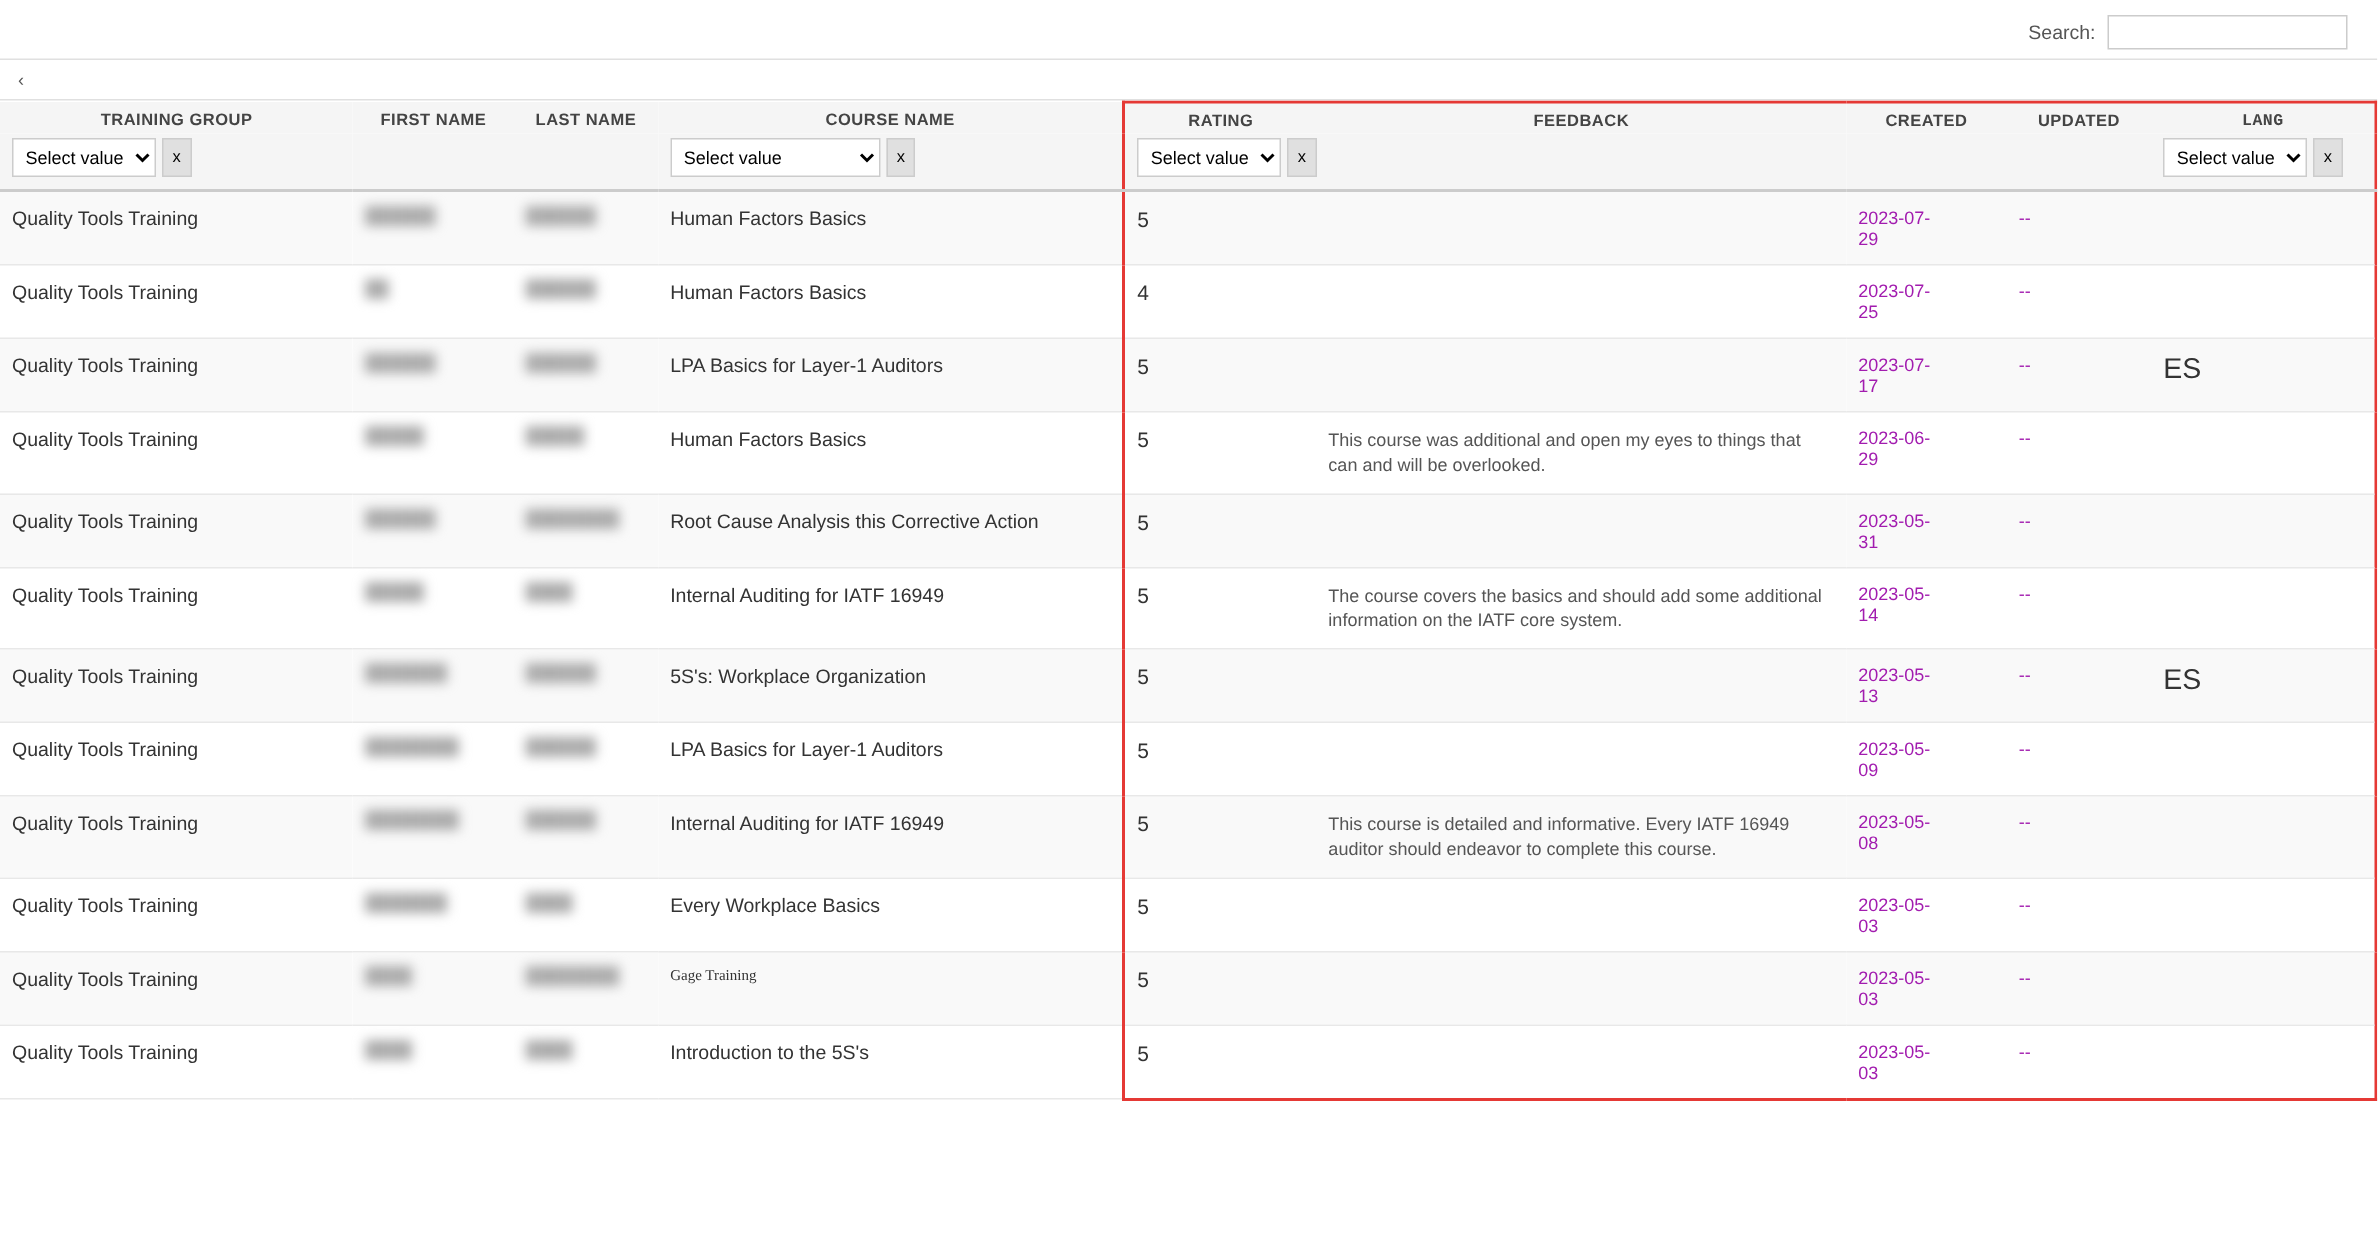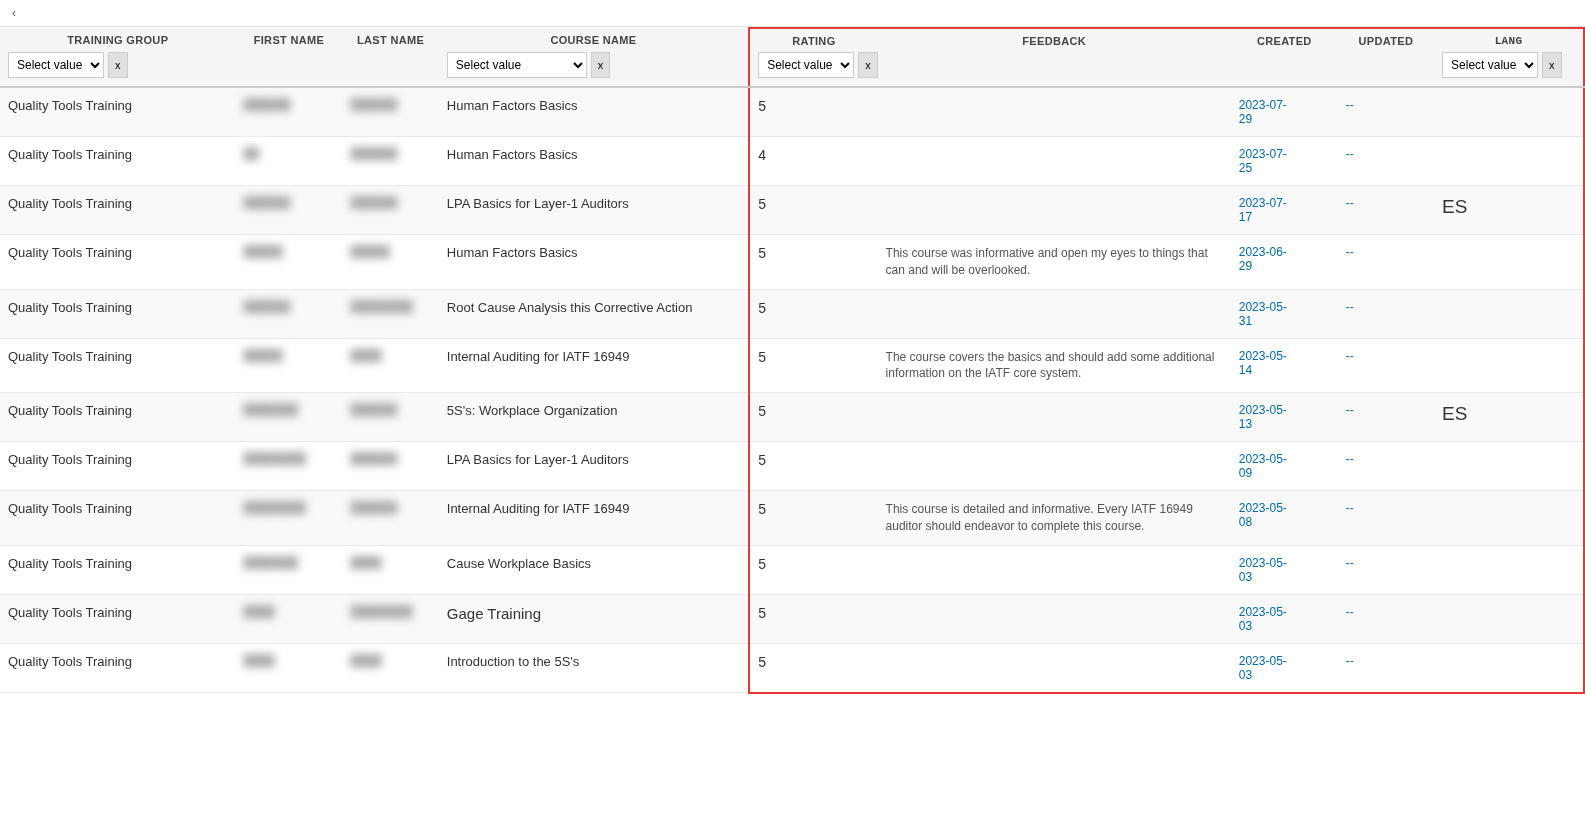--- a/index.html
+++ b/index.html
@@ -142,21 +142,21 @@
       font-weight: normal;
       color: #333;
     }
     .feedback-cell {
       font-size: 12px;
       color: #555;
       line-height: 1.4;
     }
     .created-cell, .updated-cell {
       font-size: 12px;
-      color: #0369a1;
+      color: #a21caf;
     }
     .lang-cell {
       font-size: 19px;
       color: #333;
     }
     
     .header-label-row th {
       background: #f5f5f5;
       padding: 6px 8px 2px 8px;
       font-size: 11px;
@@ -170,20 +170,24 @@
       background: #f5f5f5;
       padding: 3px 8px 8px 8px;
       vertical-align: middle;
     }
   </style>
 </head>
 <body>
 
 <div class="page-wrapper">
 
+  <div class="top-bar">
+    <span class="search-label">Search:</span>
+    <input class="search-input" type="text" value="" style="">
+  </div>
 
   <div class="collapse-row">
     <span>‹</span>
   </div>
 
   <div class="table-container" id="tableContainer">
     <table>
       <colgroup>
         <col class="col-training-group">
         <col class="col-first-name">
@@ -300,21 +304,21 @@
     <td class="created-cell">2023-07-<br>17</td>
     <td class="updated-cell">--</td>
     <td class="lang-cell" style="border-right: 2px solid #e53935;">ES</td>
   </tr>
           <tr>
     <td style="font-size:13px;">Quality Tools Training</td>
     <td class="blurred" style="font-size:11px; color:#aaa;">█████</td>
     <td class="blurred" style="font-size:11px; color:#aaa;">█████</td>
     <td style="font-size:13px;">Human Factors Basics</td>
     <td class="rating-cell" style="border-left: 2px solid #e53935;">5</td>
-    <td class="feedback-cell">This course was informative and open my eyes to things that can and will be overlooked.</td>
+    <td class="feedback-cell">This course was additional and open my eyes to things that can and will be overlooked.</td>
     <td class="created-cell">2023-06-<br>29</td>
     <td class="updated-cell">--</td>
     <td class="lang-cell" style="border-right: 2px solid #e53935;"></td>
   </tr>
           <tr>
     <td style="font-size:13px;">Quality Tools Training</td>
     <td class="blurred" style="font-size:11px; color:#aaa;">██████</td>
     <td class="blurred" style="font-size:11px; color:#aaa;">████████</td>
     <td style="font-size:13px;">Root Cause Analysis this Corrective Action</td>
     <td class="rating-cell" style="border-left: 2px solid #e53935;">5</td>
@@ -364,32 +368,32 @@
     <td class="rating-cell" style="border-left: 2px solid #e53935;">5</td>
     <td class="feedback-cell">This course is detailed and informative. Every IATF 16949 auditor should endeavor to complete this course.</td>
     <td class="created-cell">2023-05-<br>08</td>
     <td class="updated-cell">--</td>
     <td class="lang-cell" style="border-right: 2px solid #e53935;"></td>
   </tr>
           <tr>
     <td style="font-size:13px;">Quality Tools Training</td>
     <td class="blurred" style="font-size:11px; color:#aaa;">███████</td>
     <td class="blurred" style="font-size:11px; color:#aaa;">████</td>
-    <td style="font-size:13px;">Cause Workplace Basics</td>
+    <td style="font-size:13px;">Every Workplace Basics</td>
     <td class="rating-cell" style="border-left: 2px solid #e53935;">5</td>
     <td class="feedback-cell"></td>
     <td class="created-cell">2023-05-<br>03</td>
     <td class="updated-cell">--</td>
     <td class="lang-cell" style="border-right: 2px solid #e53935;"></td>
   </tr>
           <tr>
     <td style="font-size:13px;">Quality Tools Training</td>
     <td class="blurred" style="font-size:11px; color:#aaa;">████</td>
     <td class="blurred" style="font-size:11px; color:#aaa;">████████</td>
-    <td style="font-size:15px;">Gage Training</td>
+    <td style="font-size:10px;font-family:Liberation Serif, serif;">Gage Training</td>
     <td class="rating-cell" style="border-left: 2px solid #e53935;">5</td>
     <td class="feedback-cell"></td>
     <td class="created-cell">2023-05-<br>03</td>
     <td class="updated-cell">--</td>
     <td class="lang-cell" style="border-right: 2px solid #e53935;"></td>
   </tr>
           <tr>
     <td style="font-size:13px;">Quality Tools Training</td>
     <td class="blurred" style="font-size:11px; color:#aaa;">████</td>
     <td class="blurred" style="font-size:11px; color:#aaa;">████</td>

